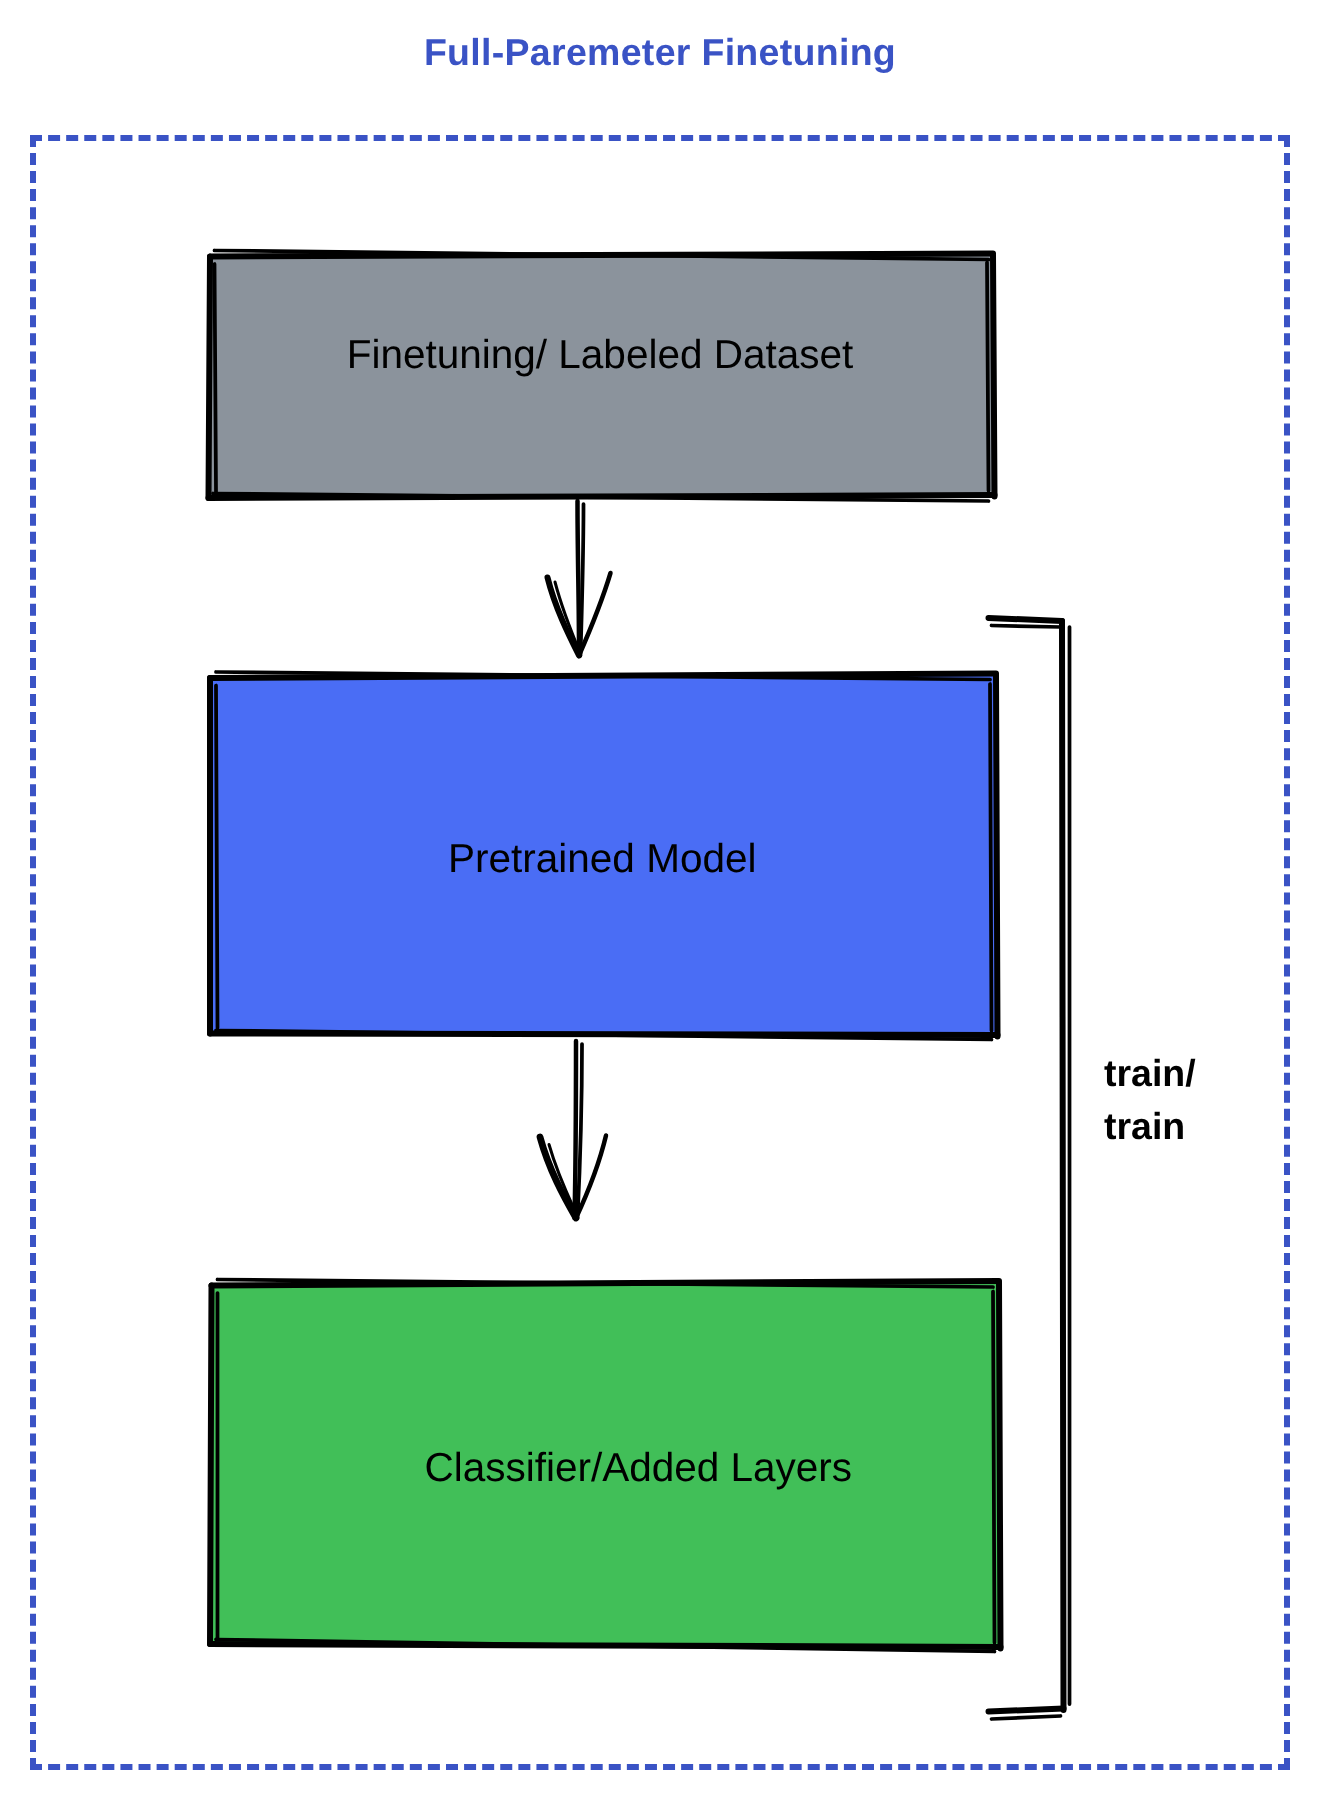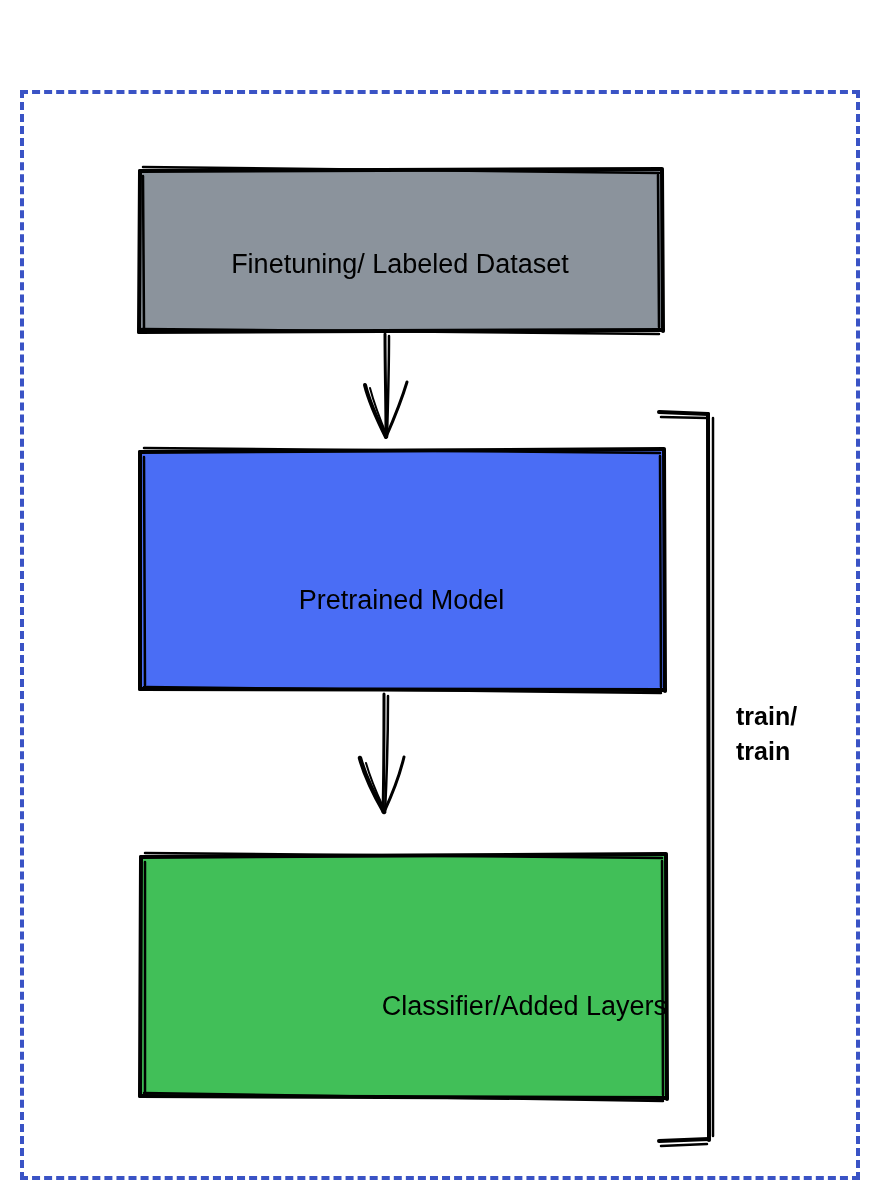--- a/index.html
+++ b/index.html
@@ -55,21 +55,20 @@
   }
 
   
   .node-label {
     position: absolute;
     color: #000000;
     font-size: 27px;
     font-family: "Liberation Sans", sans-serif;
     white-space: nowrap;
     line-height: 32px;
-    margin-top: 28px;
   }
   .node-hit {
     position: absolute;
     cursor: default;
   }
 
   .label-trainupdate {
     position: absolute;
     left: 736px;
     top: 699px;
@@ -79,20 +78,21 @@
     line-height: 35px;
     text-align: left;
     font-weight: bold;
   }
 </style>
 </head>
 <body>
 
 <div id="canvas">
 
+  <div class="diagram-title">Full-Paremeter Finetuning</div>
 
   <div class="dashed-frame"></div>
 
   <svg id="sketch" viewBox="0 0 880 1200">
 
     <g>
       <polygon points="140,172 661,170 663,331 139,333" fill="#8b939c" stroke="none"></polygon>
 
       <path d="M140,171 L662,169" stroke="#000" stroke-width="4" fill="none" stroke-linecap="round"></path>
       <path d="M143,167 L659,173" stroke="#000" stroke-width="2.5" fill="none" stroke-linecap="round"></path>
@@ -159,21 +159,21 @@
 
   <div class="node-hit" style="left:138px;top:168px;width:527px;height:166px;">
     <div class="node-label" style="left:0;top:52px;width:524px;text-align:center;">Finetuning/ Labeled Dataset</div>
   </div>
 
   <div class="node-hit" style="left:138px;top:450px;width:528px;height:242px;">
     <div class="node-label" style="left:0;top:106px;width:527px;text-align:center;">Pretrained Model</div>
   </div>
 
   <div class="node-hit" style="left:138px;top:855px;width:530px;height:245px;">
-    <div class="node-label" style="left:0;top:107px;width:529px;text-align:right;">Classifier/Added Layers</div>
+    <div class="node-label" style="left:0;top:107px;width:529px;text-align:center;padding-left:23px;">Classifier/Added Layers</div>
   </div>
 
   <div class="label-trainupdate">
     <div>train/</div>
     <div>train</div>
   </div>
 
 </div>
 
 </body></html>

